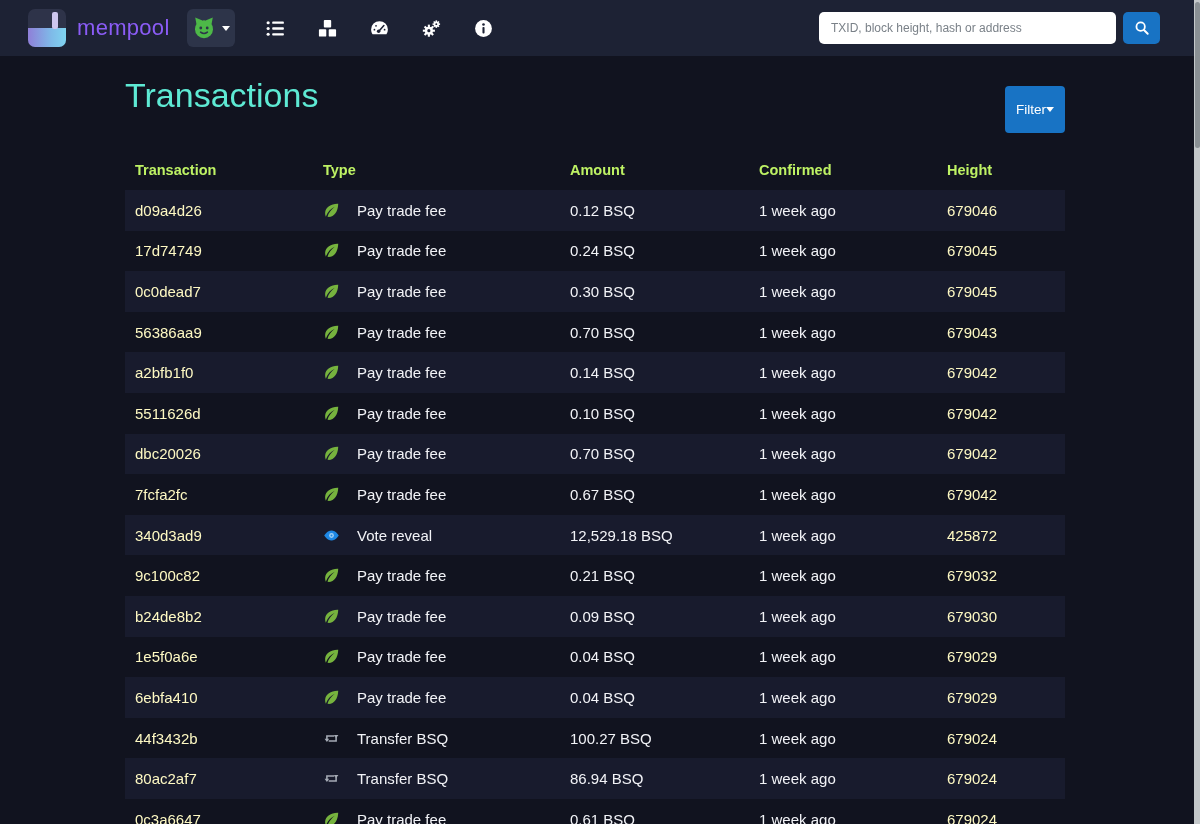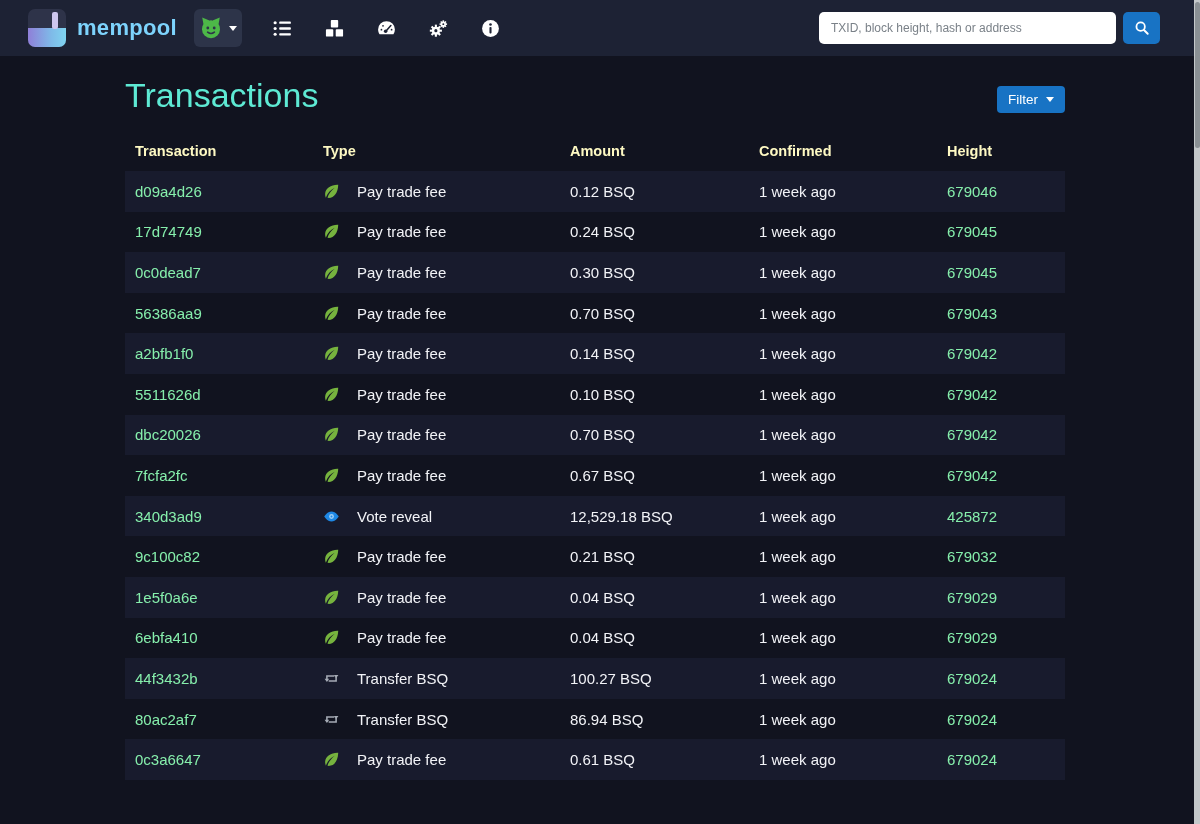--- a/index.html
+++ b/index.html
@@ -23,21 +23,21 @@
     background:#2e3349;
   }
   .logo .logo-bottom {
     position:absolute; left:0; right:0; bottom:0; height:50%;
     background:linear-gradient(90deg,#8f7fd8 0%, #7fb9e8 60%, #7fd4f0 100%);
   }
   .logo .logo-bar {
     position:absolute; left:62%; top:9%; width:16%; height:43%;
     background:#cdc6ee; border-radius:2px;
   }
-  .brand { color:#7dd3fc; font-size:22px; font-weight:700; margin-left:11px; letter-spacing:.3px; }
+  .brand { color:#8b5cf6; font-size:22px; font-weight:400; margin-left:11px; letter-spacing:.3px; }
 
   .network-btn {
     margin-left:17px; width:48px; height:38px; border:none; border-radius:6px;
     background:#2d3449; display:flex; align-items:center; justify-content:center; gap:6px;
     cursor:pointer; padding:0;
   }
   .caret-down {
     width:0; height:0; display:inline-block;
     border-left:4.5px solid transparent; border-right:4.5px solid transparent;
     border-top:5px solid #ffffff;
@@ -59,29 +59,29 @@
     background:#1873c4; display:flex; align-items:center; justify-content:center; cursor:pointer;
   }
 
   
   .container { width:940px; margin-left:125px; }
   .page-head { display:flex; align-items:flex-start; margin-top:20px; }
   .page-title { margin:0; font-size:34px; font-weight:400; color:#5eead4; line-height:38px; }
   .filter-btn {
     margin-left:auto; margin-top:10px; border:none; border-radius:4px;
     background:#1873c4; color:#ffffff; font-size:13.5px;
-    padding:6px 11px; display:flex; align-items:center; gap:8px; cursor:pointer;
+    padding:16px 11px; display:flex; align-items:center; cursor:pointer;
     font-family:"Liberation Sans", sans-serif;
   }
 
   table { width:100%; border-collapse:collapse; table-layout:fixed; margin-top:19px; font-size:15px; }
-  th { text-align:left; padding:10px 10px 12px 10px; font-size:14.5px; font-weight:700; color:#fef9c3; }
+  th { text-align:left; padding:10px 10px 12px 10px; font-size:14.5px; font-weight:700; color:#bef264; }
   td { height:40.6px; padding:0 10px; white-space:nowrap; overflow:hidden; }
   tbody tr:nth-child(odd) { background:#181b2d; }
-  a.cyan-link { color:#86efac; text-decoration:none; cursor:pointer; }
+  a.cyan-link { color:#fef9c3; text-decoration:none; cursor:pointer; }
 
   .type-wrap { display:flex; align-items:center; gap:17px; }
   .type-icon { width:17px; height:17px; display:inline-flex; flex:0 0 auto; }
   .type-icon svg { width:17px; height:17px; }
 
   
   .scroll-track { position:absolute; top:0; right:0; width:6px; height:824px; background:#c4c8ca; z-index:60; }
   .scroll-thumb { position:absolute; top:2px; right:0.5px; width:5px; height:146px; border-radius:3px; background:#8a9094; }
 </style>
 </head>
@@ -372,20 +372,37 @@
         </span>
 
         <span class="type-label">Pay trade fee</span>
       </span>
     </td>
     <td><span>0.21 BSQ</span></td>
     <td><span>1 week ago</span></td>
     <td><a class="cyan-link">679032</a></td>
   </tr>
         <tr>
+    <td><a class="cyan-link">b24de8b2</a></td>
+    <td>
+      <span class="type-wrap">
+        <span class="type-icon">
+          <svg viewBox="0 0 24 24">
+            <path d="M21.5 2.5 C12 2 3.5 7 3 15 c-.2 3 1.1 5.6 1.1 5.6 C6.6 13.6 11 9.2 16.6 6.6 11.6 10.6 7.6 15.6 6.4 20.9 15.2 22 21 14.8 21.5 2.5 Z" fill="#76b33e"></path>
+          </svg>
+        </span>
+
+        <span class="type-label">Pay trade fee</span>
+      </span>
+    </td>
+    <td><span>0.09 BSQ</span></td>
+    <td><span>1 week ago</span></td>
+    <td><a class="cyan-link">679030</a></td>
+  </tr>
+        <tr>
     <td><a class="cyan-link">1e5f0a6e</a></td>
     <td>
       <span class="type-wrap">
         <span class="type-icon">
           <svg viewBox="0 0 24 24">
             <path d="M21.5 2.5 C12 2 3.5 7 3 15 c-.2 3 1.1 5.6 1.1 5.6 C6.6 13.6 11 9.2 16.6 6.6 11.6 10.6 7.6 15.6 6.4 20.9 15.2 22 21 14.8 21.5 2.5 Z" fill="#76b33e"></path>
           </svg>
         </span>
 
         <span class="type-label">Pay trade fee</span>

